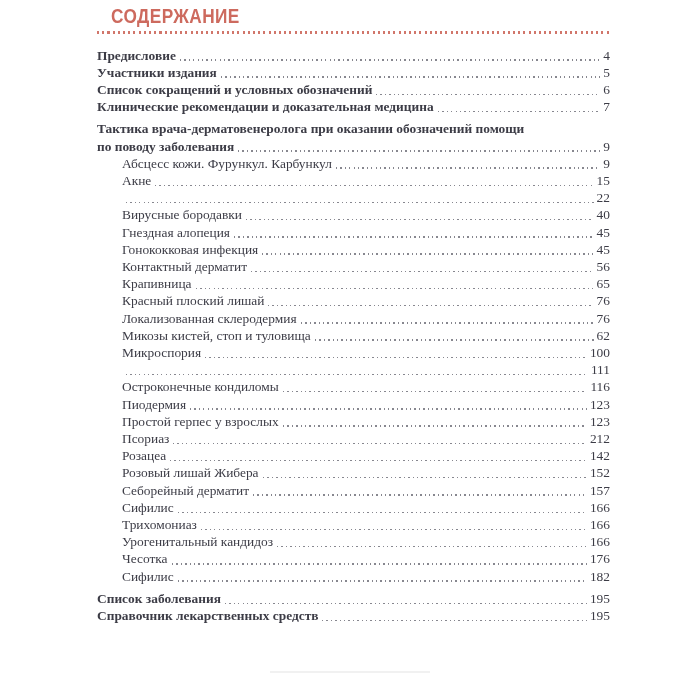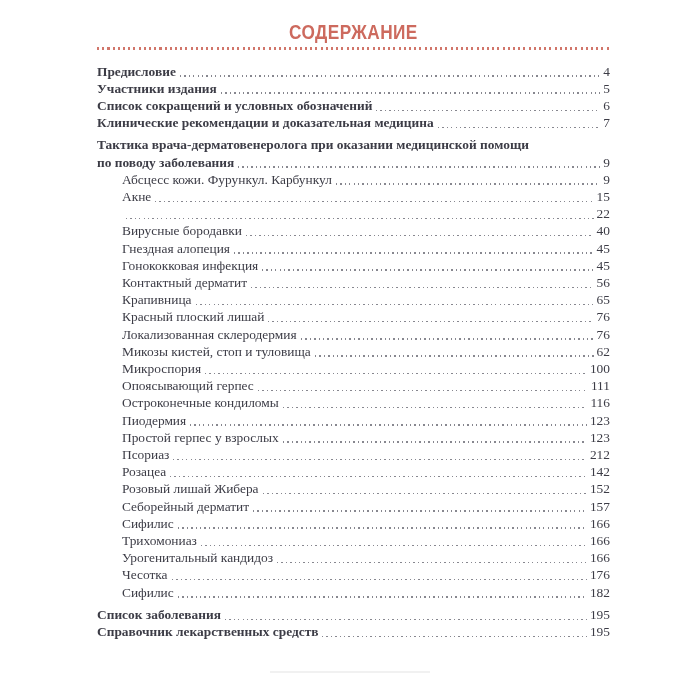--- a/index.html
+++ b/index.html
@@ -10,21 +10,21 @@
   html,body{margin:0;padding:0;}
   body{
     width:700px;height:700px;background:#ffffff;
     font-family:"Liberation Serif", serif;
     color:var(--ink);
     overflow:hidden;
   }
   .page{position:relative;width:700px;height:700px;background:#fff;}
   .content{position:absolute;left:97px;right:90px;top:0;}
 
-  .title-wrap{padding-top:20px;text-align:center;}
+  .title-wrap{padding-top:4px;}
   .title{
     display:inline-block;
     font-family:"Liberation Sans", sans-serif;
     font-weight:700;
     font-size:21px;
     line-height:23px;
     letter-spacing:0.5px;
     color:var(--accent);
     transform:scaleX(0.82);
     transform-origin:center;
@@ -36,21 +36,21 @@
     background:repeating-linear-gradient(to right, var(--accent) 0 2.1px, transparent 2.1px 5.2px);
     opacity:0.92;
   }
 
   .toc{margin-top:13px;font-size:13.4px;}
   .entry{line-height:17.2px;}
   .entry.gap{margin-top:5px;}
   .entry.bold{font-weight:700;}
   .entry.lvl1{padding-left:25px;}
   .line1{white-space:nowrap;}
-  .row{display:flex;align-items:flex-start;}
+  .row{display:flex;align-items:flex-end;}
   .label{white-space:nowrap;}
   .leader{
     flex:1;
     position:relative;
     min-width:10px;
     height:17.2px;
   }
   .leader::after{
     content:"";
     position:absolute;
@@ -101,21 +101,21 @@
           </div>
         </div>
         <div class="entry bold">
           <div class="row">
             <span class="label">Клинические рекомендации и доказательная медицина</span>
             <span class="leader"></span>
             <span class="pagenum">7</span>
           </div>
         </div>
         <div class="entry bold gap">
-          <div class="line1">Тактика врача-дерматовенеролога при оказании медицинской помощи</div>
+          <div class="line1">Тактика врача-дерматовенеролога при оказании обозначений помощи</div>
           <div class="row">
             <span class="label">по поводу заболевания</span>
             <span class="leader"></span>
             <span class="pagenum">9</span>
           </div>
         </div>
         <div class="entry lvl1">
           <div class="row">
             <span class="label">Абсцесс кожи. Фурункул. Карбункул</span>
             <span class="leader"></span>
@@ -193,21 +193,20 @@
         </div>
         <div class="entry lvl1">
           <div class="row">
             <span class="label">Микроспория</span>
             <span class="leader"></span>
             <span class="pagenum">100</span>
           </div>
         </div>
         <div class="entry lvl1">
           <div class="row">
-            <span class="label">Опоясывающий герпес</span>
             <span class="leader"></span>
             <span class="pagenum">111</span>
           </div>
         </div>
         <div class="entry lvl1">
           <div class="row">
             <span class="label">Остроконечные кондиломы</span>
             <span class="leader"></span>
             <span class="pagenum">116</span>
           </div>

